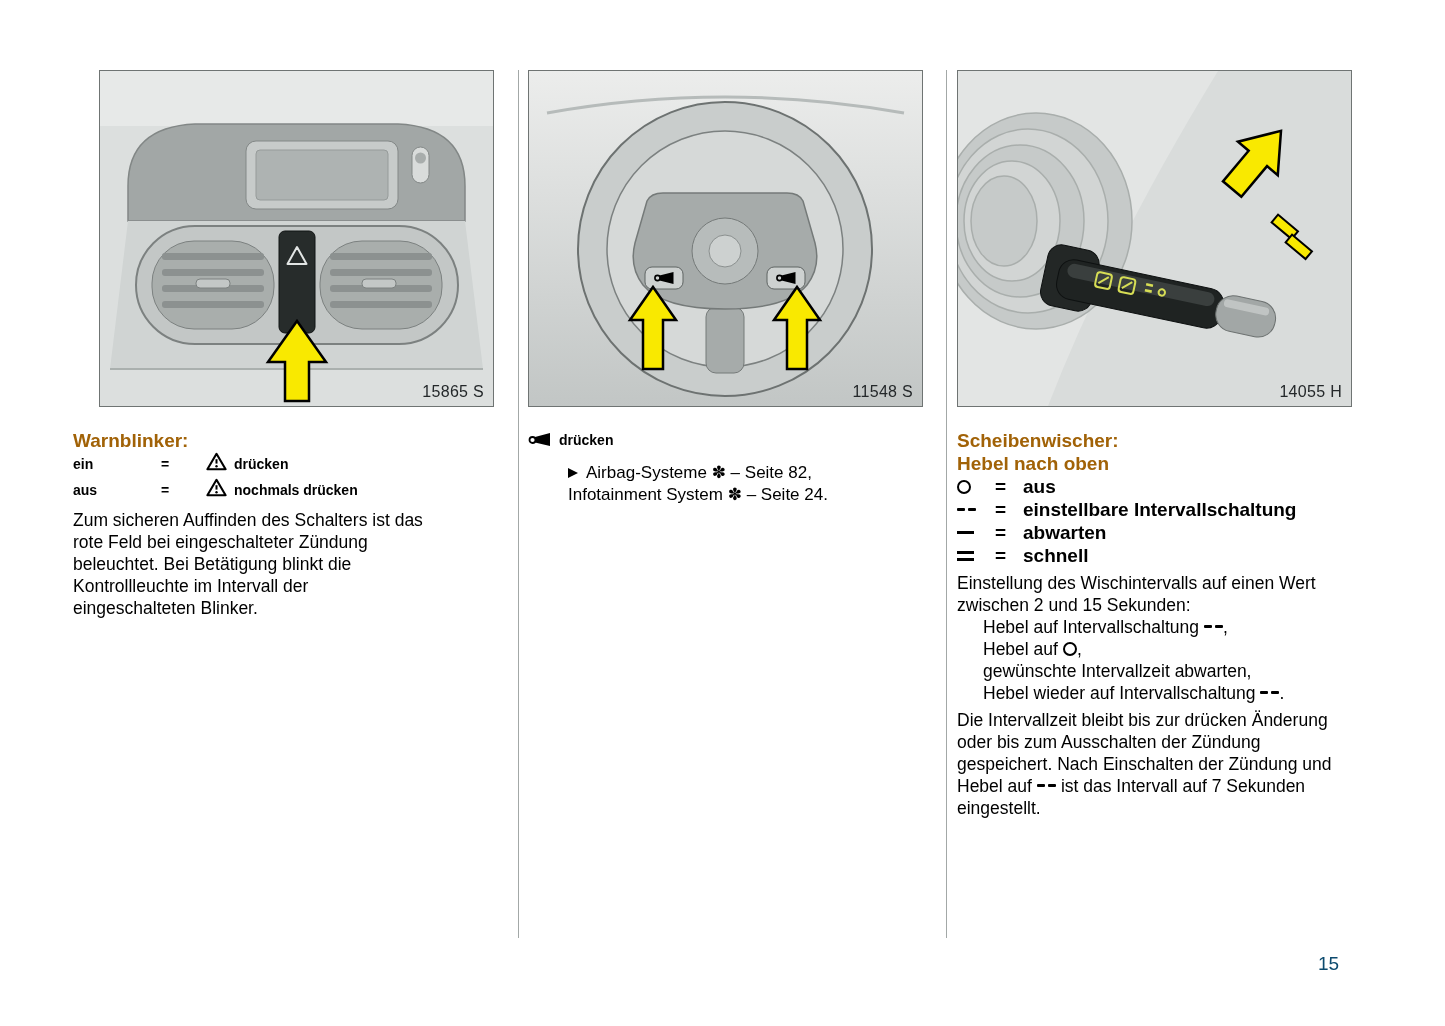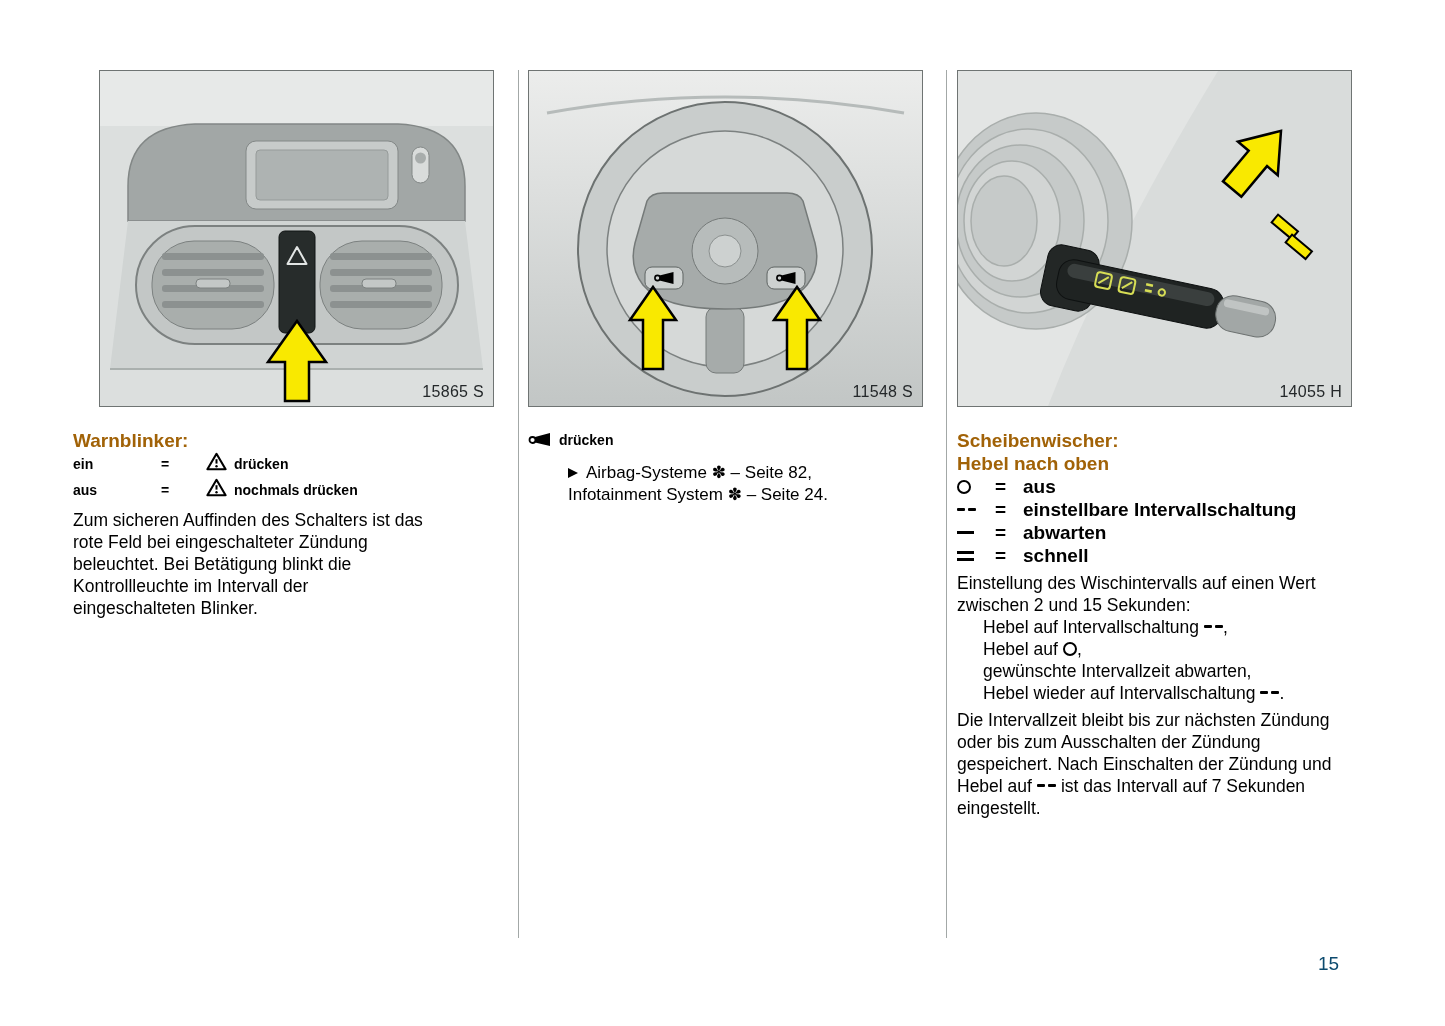--- a/index.html
+++ b/index.html
@@ -225,18 +225,18 @@
 
       <p class="body">Einstellung des Wischintervalls auf einen Wert zwischen 2 und 15 Sekunden:</p>
 
       <div class="steps">
         <div class="step"><span>Hebel auf Intervallschaltung</span><span class="sym-dd"><i></i><i></i></span><span>,</span></div>
         <div class="step"><span>Hebel auf</span><span class="sym-circle" style="margin-left:5px"></span><span>,</span></div>
         <div class="step"><span>gewünschte Intervallzeit abwarten,</span></div>
         <div class="step"><span>Hebel wieder auf Intervallschaltung</span><span class="sym-dd"><i></i><i></i></span><span>.</span></div>
       </div>
 
-      <p class="body mt10"><span>Die Intervallzeit bleibt bis zur nächsten Zündung oder bis zum Ausschalten der Zündung gespeichert. Nach Einschalten der Zündung und Hebel auf</span><span class="sym-dd"><i></i><i></i></span><span>ist das Intervall auf 7 Sekunden eingestellt.</span></p>
+      <p class="body mt10"><span>Die Intervallzeit bleibt bis zur drücken Änderung oder bis zum Ausschalten der Zündung gespeichert. Nach Einschalten der Zündung und Hebel auf</span><span class="sym-dd"><i></i><i></i></span><span>ist das Intervall auf 7 Sekunden eingestellt.</span></p>
     </div>
   </section>
 
   <div class="pagenum">15</div>
 </div>
 
 </body></html>

